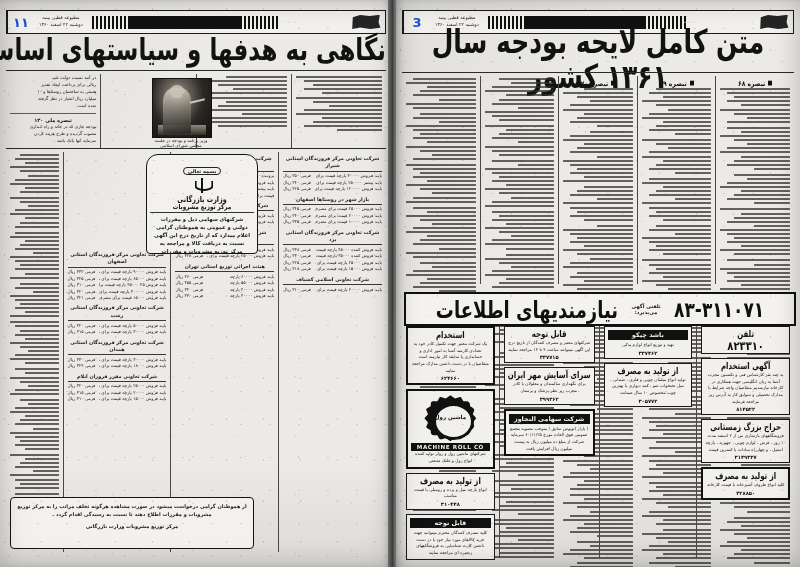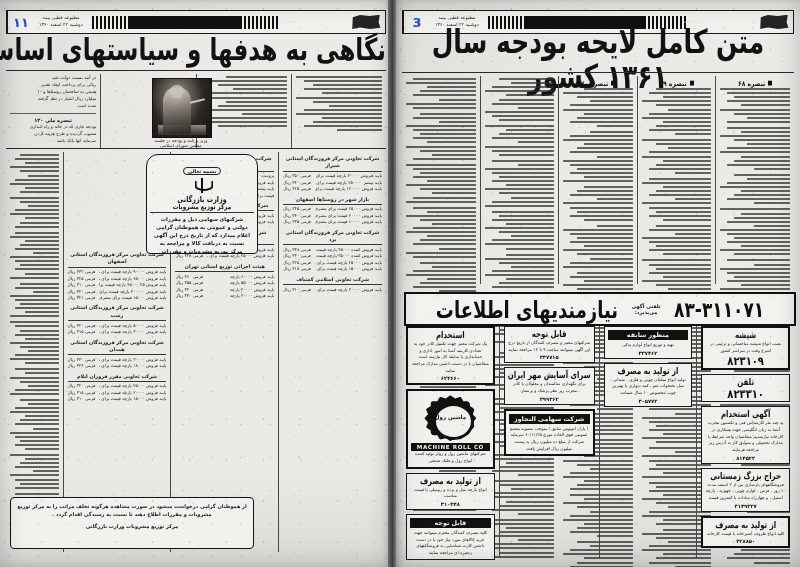--- a/index.html
+++ b/index.html
@@ -1271,25 +1271,20 @@
 
     <div class="cl-banner" style="left:8px;top:292px;width:388px;height:30px;">
       <div class="tel">۸۳-۳۱۱۰۷۱</div>
       <div class="note">تلفنی آگهی می‌پذیرد:</div>
       <div class="ttl">نیازمندیهای اطلاعات</div>
     </div>
 
     <div class="colwrap" style="left:6px;right:6px;top:326px;height:232px;">
       <div class="col" style="width:25%;">
           <div id="ad1">
-            <div class="ad dbl">
-              <div class="ad-h">شیشه</div>
-              <div class="ad-b">نصب انواع شیشه ساختمانی و تزئینی در اسرع وقت در سراسر کشور</div>
-              <div class="ad-tel big">۸۲۳۱۰۹</div>
-            </div>
             <div class="ad">
               <div class="ad-h">تلفن</div>
               <div class="ad-tel big">۸۲۳۳۱۰</div>
             </div>
             <div class="ad">
               <div class="ad-h">آگهی استخدام</div>
               <div class="ad-b">به چند نفر کارشناس فنی و تکنسین مجرب آشنا به زبان انگلیسی جهت همکاری در کارخانه نیازمندیم متقاضیان واجد شرایط با مدارک تحصیلی و سوابق کار به آدرس زیر مراجعه فرمایند</div>
               <div class="ad-tel">۸۱۴۵۲۲</div>
             </div>
             <div class="ad">
@@ -1300,21 +1295,21 @@
             <div class="ad dbl">
               <div class="ad-h">از تولید به مصرف</div>
               <div class="ad-b">کلیه انواع ظروف آشپزخانه با قیمت کارخانه</div>
               <div class="ad-tel">۳۲۸۸۵۰</div>
             </div>
           </div>
         </div>
       <div class="col" style="width:25%;">
           <div id="ad2">
             <div class="ad">
-              <div class="ad-h inv">منظور سابقه</div>
+              <div class="ad-h inv">باشد چیکو</div>
               <div class="ad-b">تهیه و توزیع انواع لوازم یدکی</div>
               <div class="ad-tel">۳۳۷۴۶۲</div>
             </div>
             <div class="ad">
               <div class="ad-h">از تولید به مصرف</div>
               <div class="ad-b">تولید انواع مبلمان چوبی و فلزی ، صندلی ، مبل تختخواب شو ، کمد دیواری با بهترین چوب مخصوص ۱۰ سال ضمانت</div>
               <div class="ad-tel">۳۰۵۷۷۲</div>
             </div>
           </div>
         </div>

